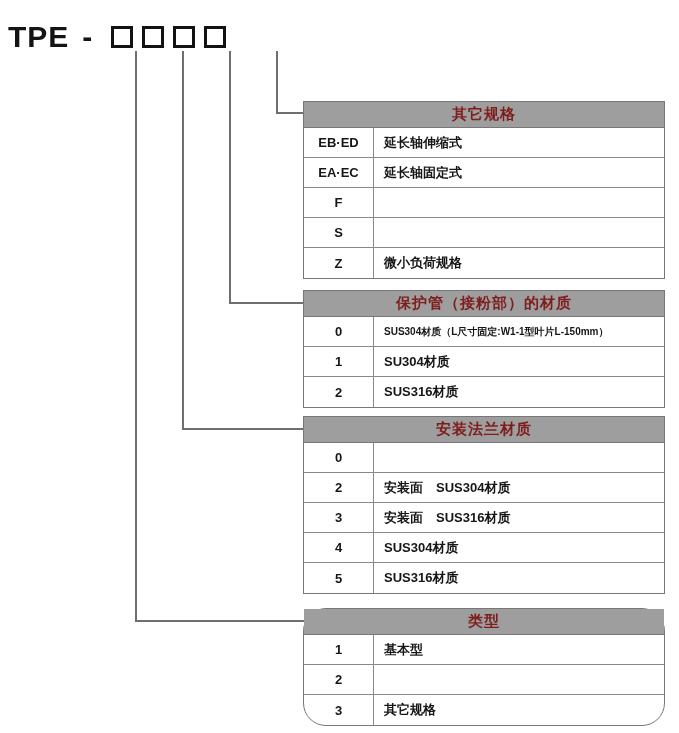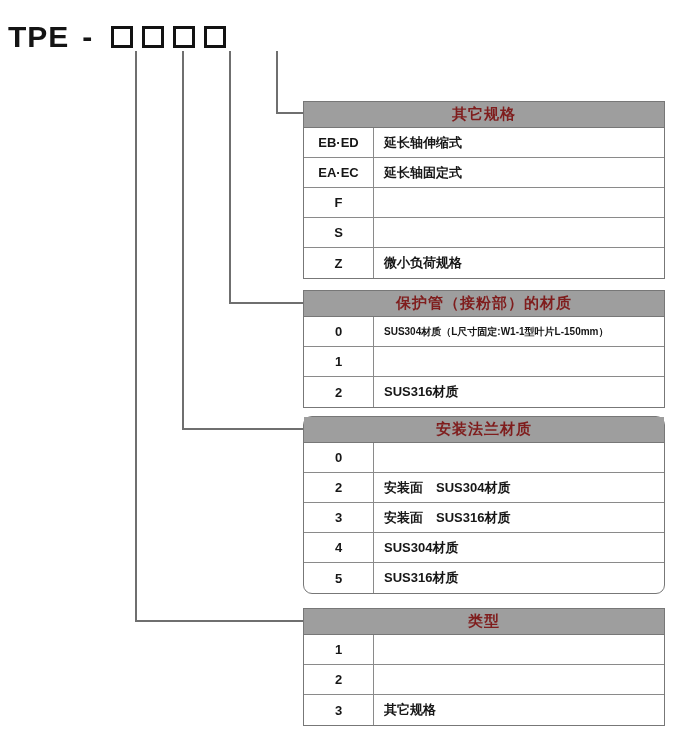--- a/index.html
+++ b/index.html
@@ -172,28 +172,29 @@
   </div>
 
   <div class="spec-table" style="top:281px;">
     <div class="spec-header">保护管（接粉部）的材质</div>
     <div class="spec-row">
       <div class="spec-code">0</div>
       <div class="spec-desc small">SUS304材质（L尺寸固定:W1-1型叶片L-150mm）</div>
     </div>
     <div class="spec-row">
       <div class="spec-code">1</div>
+      <div class="spec-desc">SU304材质</div>
     </div>
     <div class="spec-row">
       <div class="spec-code">2</div>
       <div class="spec-desc">SUS316材质</div>
     </div>
   </div>
 
-  <div class="spec-table" style="top:407px;border-radius:9px;">
+  <div class="spec-table" style="top:407px;">
     <div class="spec-header">安装法兰材质</div>
     <div class="spec-row">
       <div class="spec-code">0</div>
     </div>
     <div class="spec-row">
       <div class="spec-code">2</div>
       <div class="spec-desc">安装面　SUS304材质</div>
     </div>
     <div class="spec-row">
       <div class="spec-code">3</div>
@@ -202,24 +203,25 @@
     <div class="spec-row">
       <div class="spec-code">4</div>
       <div class="spec-desc">SUS304材质</div>
     </div>
     <div class="spec-row">
       <div class="spec-code">5</div>
       <div class="spec-desc">SUS316材质</div>
     </div>
   </div>
 
-  <div class="spec-table" style="top:599px;">
+  <div class="spec-table" style="top:599px;border-radius:23px;">
     <div class="spec-header">类型</div>
     <div class="spec-row">
       <div class="spec-code">1</div>
+      <div class="spec-desc">基本型</div>
     </div>
     <div class="spec-row">
       <div class="spec-code">2</div>
     </div>
     <div class="spec-row">
       <div class="spec-code">3</div>
       <div class="spec-desc">其它规格</div>
     </div>
   </div>
 

